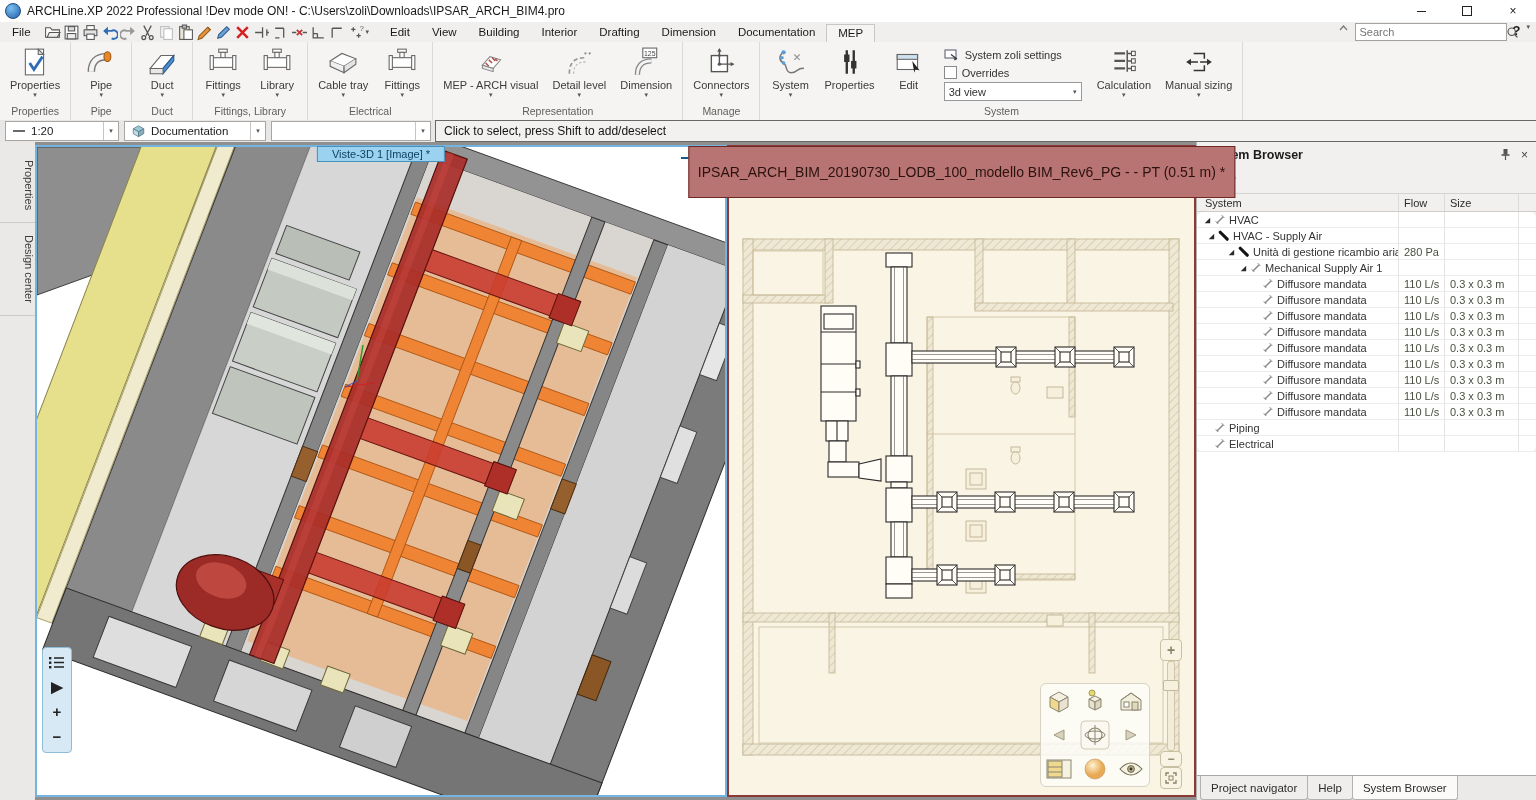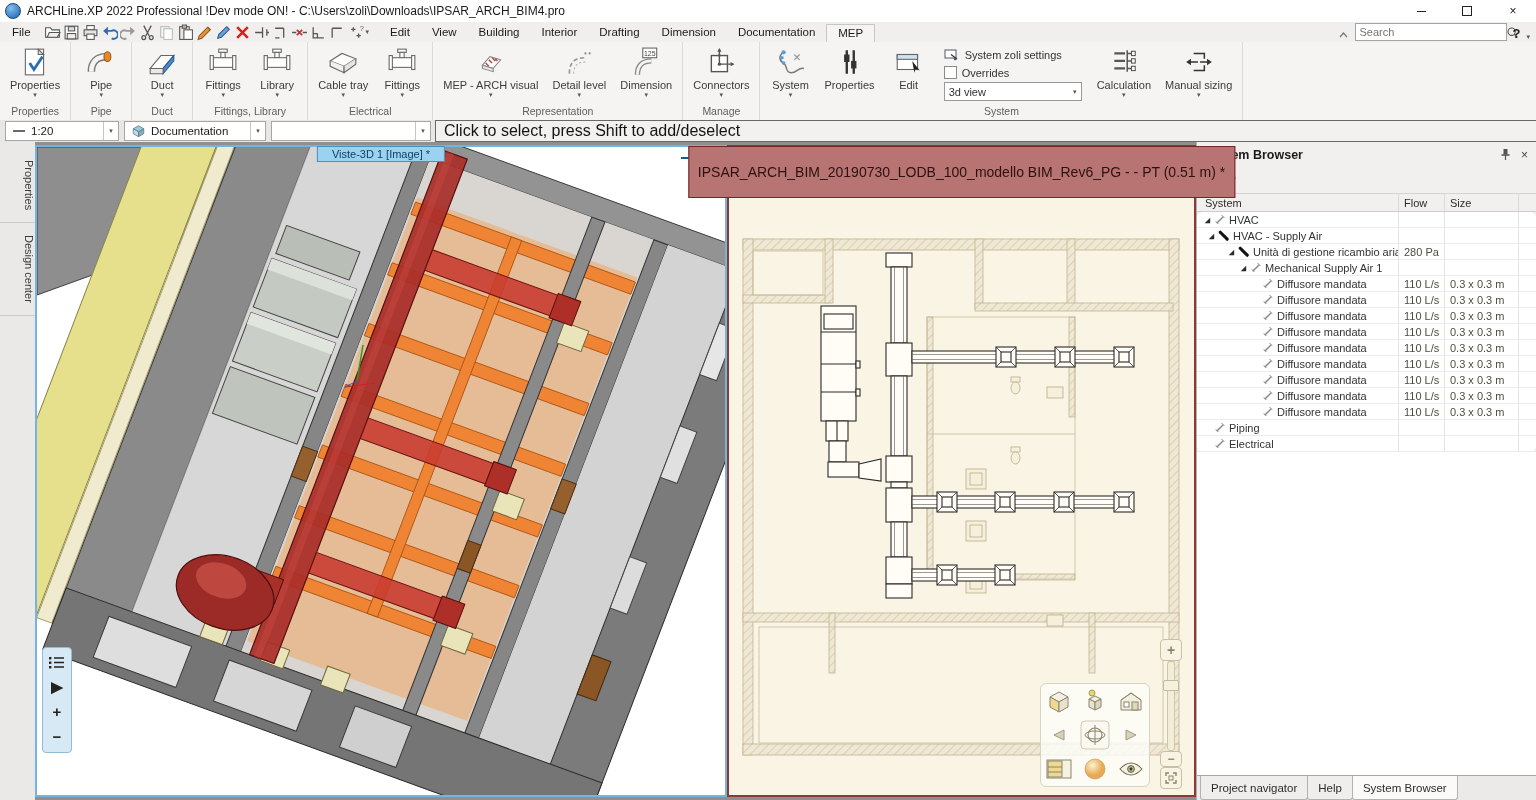--- a/index.html
+++ b/index.html
@@ -15,21 +15,21 @@
   .wc .minbox{display:block;width:9px;height:1px;background:#222;}
   .wc .maxbox{display:block;width:8px;height:8px;border:1px solid #222;}
   
   #menubar{position:absolute;left:0;top:22px;width:1536px;height:20px;background:#f0efee;
            display:flex;align-items:center;font-size:11.5px;}
   #file-menu{padding:0 12px;}
   .qicon{width:19px;height:18px;display:flex;align-items:center;justify-content:center;}
   .menu-item{padding:2px 11px;}
   .menu-item.active{background:#f5f4f2;border:1px solid #c9c6c3;border-bottom:none;
                     padding:2px 11px 3px;position:relative;z-index:3;margin-bottom:-1px;}
-  #menubar-right{margin-left:auto;display:flex;align-items:flex-end;gap:6px;padding-right:6px;}
+  #menubar-right{margin-left:auto;display:flex;align-items:flex-start;gap:6px;padding-right:6px;}
   #searchbox{width:150px;height:16px;border:1px solid #a5a2a0;background:#fff;display:flex;align-items:center;}
   #searchbox input{flex:1;border:none;outline:none;font-size:11px;padding:0 4px;background:transparent;
                    font-family:"Liberation Sans",sans-serif;color:#333;}
   #help-btn{font-weight:bold;font-size:13px;}
   .tiny-arrow{font-size:7px;color:#555;}
   
   #ribbon{position:absolute;left:0;top:42px;width:1536px;height:78px;background:#f5f4f2;
           border-bottom:1px solid #c6c3c0;display:flex;}
   .rgroup{display:flex;flex-direction:column;border-right:1px solid #dcd9d6;padding:2px 3px 0;}
   .rbtns{flex:1;display:flex;align-items:stretch;}
@@ -45,21 +45,21 @@
              align-items:center;padding:0 4px;justify-content:space-between;}
   
   #toolbar2{position:absolute;left:0;top:120px;width:1536px;height:22px;background:#e9e7e5;
             display:flex;align-items:center;font-size:11.5px;}
   .combo{height:18px;background:#fff;border:1px solid #a8a5a2;display:flex;align-items:center;
          margin-left:5px;}
   .combo .cbody{display:flex;align-items:center;gap:5px;padding:0 6px;flex:1;white-space:nowrap;}
   .combo .cdrop{width:14px;align-self:stretch;border-left:1px solid #c8c5c2;display:flex;
                 align-items:center;justify-content:center;font-size:7px;color:#555;}
   #prompt{flex:1;align-self:stretch;margin-left:4px;background:#f2f1ef;border:1px solid #686868;
-          border-right:none;display:flex;align-items:center;padding-left:8px;font-size:16px;color:#141414;}
+          border-right:none;display:flex;align-items:center;padding-left:8px;font-size:12px;color:#141414;}
   
   #main{position:absolute;left:0;top:142px;width:1536px;height:658px;background:#8f8f8f;}
   #sidetabs{position:absolute;left:0;top:0;width:35px;height:658px;background:#ebe9e7;
             display:flex;flex-direction:column;align-items:center;padding-top:6px;box-sizing:border-box;}
   .stab{writing-mode:vertical-rl;font-size:11px;color:#3c3c3c;padding:12px 0;width:100%;
         text-align:center;border-bottom:1px solid #cdcbc9;}
   .viewport{position:absolute;top:3px;height:652px;box-sizing:border-box;}
   #vp3d{left:35px;width:692px;border:2px solid #74b4e0;background:#fff;}
   #vp2d{left:727px;width:469px;border:2px solid #8c3a38;background:#faf4e4;}
   .vtitle{position:absolute;top:-1px;left:50%;transform:translateX(-50%);z-index:6;

